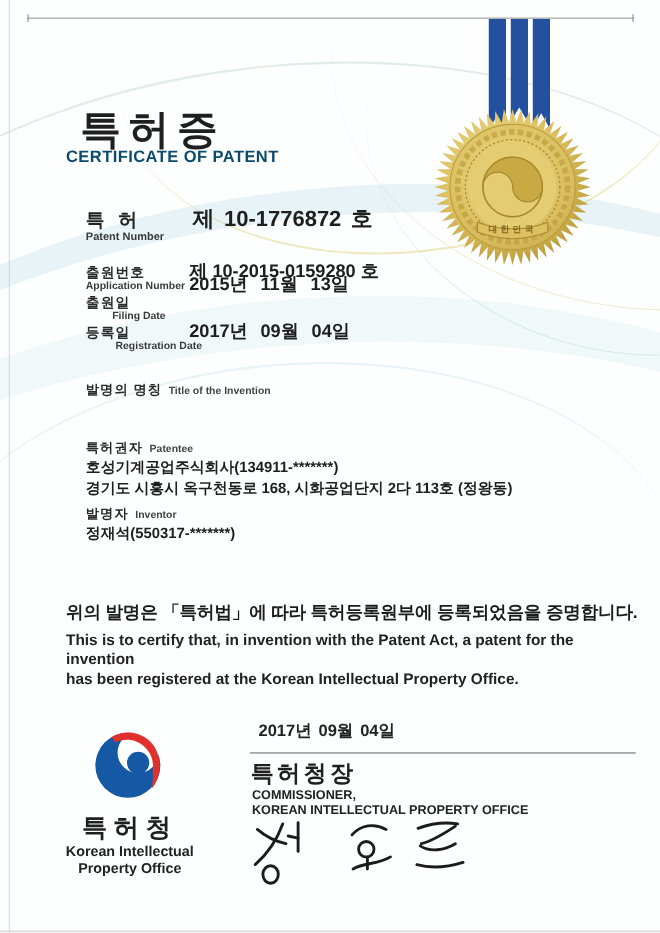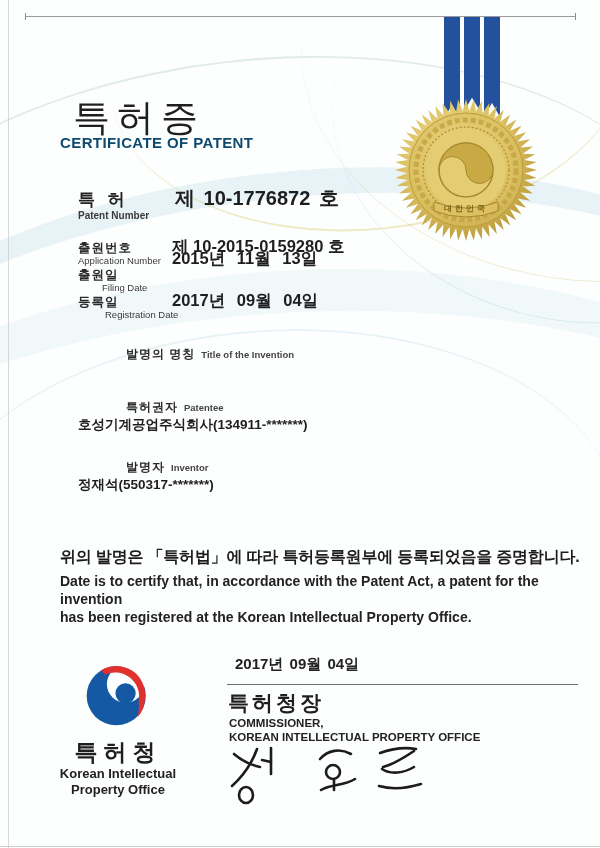--- a/index.html
+++ b/index.html
@@ -31,39 +31,39 @@
   .stripe { position:absolute; top:0; width:16px; background:#24519e; clip-path:polygon(0 0,100% 0,100% 100%,50% 86%,0 100%); }
   .stripe.s1 { left:0; height:102px; }
   .stripe.s2 { left:20px; height:94px; }
   .stripe.s3 { left:40px; height:100px; }
 
   
   .medal { position:absolute; left:394px; top:98px; width:144px; height:144px; }
 
   
   .abs { position:absolute; }
-  .title-kr { left:73px; top:93px; font-size:37px; font-weight:400; letter-spacing:7px; color:#1f1f1f; }
+  .title-kr { left:73px; top:93px; font-size:37px; font-weight:700; letter-spacing:7px; color:#1f1f1f; }
   .title-en { left:60px; top:134px; font-size:15px; font-weight:700; letter-spacing:.4px; color:#0c4a6e; }
 
   .lab-kr { font-size:12.5px; font-weight:700; color:#2a2a2a; letter-spacing:1px; }
-  .lab-en { font-size:9.5px; font-weight:400; color:#3a3a3a; }
+  .lab-en { font-size:9.5px; font-weight:700; color:#3a3a3a; }
   .val { font-weight:700; color:#1e1e1e; }
 
   .pat-lab { left:78px; top:188px; font-size:17px; font-weight:700; letter-spacing:4px; }
   .pat-en  { left:78px; top:210px; font-size:10px; font-weight:700; }
   .pat-val { left:175px; top:185px; font-size:20px; word-spacing:3px; }
 
   .f-lab1 { left:78px; top:240px; } .f-en1 { left:78px; top:255px; }
   .f-val1 { left:172px; top:236px; font-size:16.5px; }
   .f-lab2 { left:78px; top:267px; } .f-en2 { left:78px; top:282px;padding-left:24px; }
   .f-val2 { left:172px; top:248px; font-size:16.5px; word-spacing:7px; }
   .f-lab3 { left:78px; top:294px; } .f-en3 { left:78px; top:309px;padding-left:27px; }
   .f-val3 { left:172px; top:290px; font-size:16.5px; word-spacing:7px; }
 
-  .sec-lab { font-size:12px; font-weight:700; color:#2a2a2a; letter-spacing:1px;margin-left:48px; }
+  .sec-lab { font-size:12px; font-weight:700; color:#2a2a2a; letter-spacing:1px; }
   .sec-lab .en { font-size:9.5px; font-weight:700; color:#444; letter-spacing:0; margin-left:6px; }
   .inv-lab { left:78px; top:346px; }
   .inv-val { left:78px; top:364px; font-size:15px; letter-spacing:.5px; }
   .ptee-lab { left:78px; top:399px; }
   .ptee-name { left:78px; top:416px; font-size:13.5px; }
   .ptee-addr { left:78px; top:435px; font-size:13.5px; }
   .invt-lab { left:78px; top:459px; }
   .invt-name { left:78px; top:476px; font-size:13.5px; }
   .invt-addr { left:78px; top:495px; font-size:13.5px; }
 
@@ -150,29 +150,30 @@
   <div class="abs val f-val3">2017년 09월 04일</div>
 
   <div class="abs sec-lab inv-lab">
     <span>발명의 명칭</span><span class="en">Title of the Invention</span>
   </div>
 
   <div class="abs sec-lab ptee-lab">
     <span>특허권자</span><span class="en">Patentee</span>
   </div>
   <div class="abs val ptee-name">호성기계공업주식회사(134911-*******)</div>
+  <div class="abs val ptee-addr">경기도 시흥시 옥구천동로 168, 시화공업단지 2다 113호 (정왕동)</div>
 
   <div class="abs sec-lab invt-lab">
     <span>발명자</span><span class="en">Inventor</span>
   </div>
   <div class="abs val invt-name">정재석(550317-*******)</div>
 
   <div class="abs stmt-kr">위의 발명은 「특허법」에 따라 특허등록원부에 등록되었음을 증명합니다.</div>
   <div class="abs stmt-en">
-    <div>Date is to certify that, in accordance with the Patent Act, a patent for the invention</div>
+    <div>This is to certify that, in invention with the Patent Act, a patent for the invention</div>
     <div>has been registered at the Korean Intellectual Property Office.</div>
   </div>
 
   <div class="abs issue-date">2017년 09월 04일</div>
   <div class="abs rule"></div>
   <div class="abs comm-kr">특허청장</div>
   <div class="abs comm-en1">COMMISSIONER,</div>
   <div class="abs comm-en2">KOREAN INTELLECTUAL PROPERTY OFFICE</div>
 
   <svg class="abs sig" width="215" height="66" viewBox="0 0 215 66" fill="none" stroke="#1c1c1c" stroke-width="2.6" stroke-linecap="round" stroke-linejoin="round">

